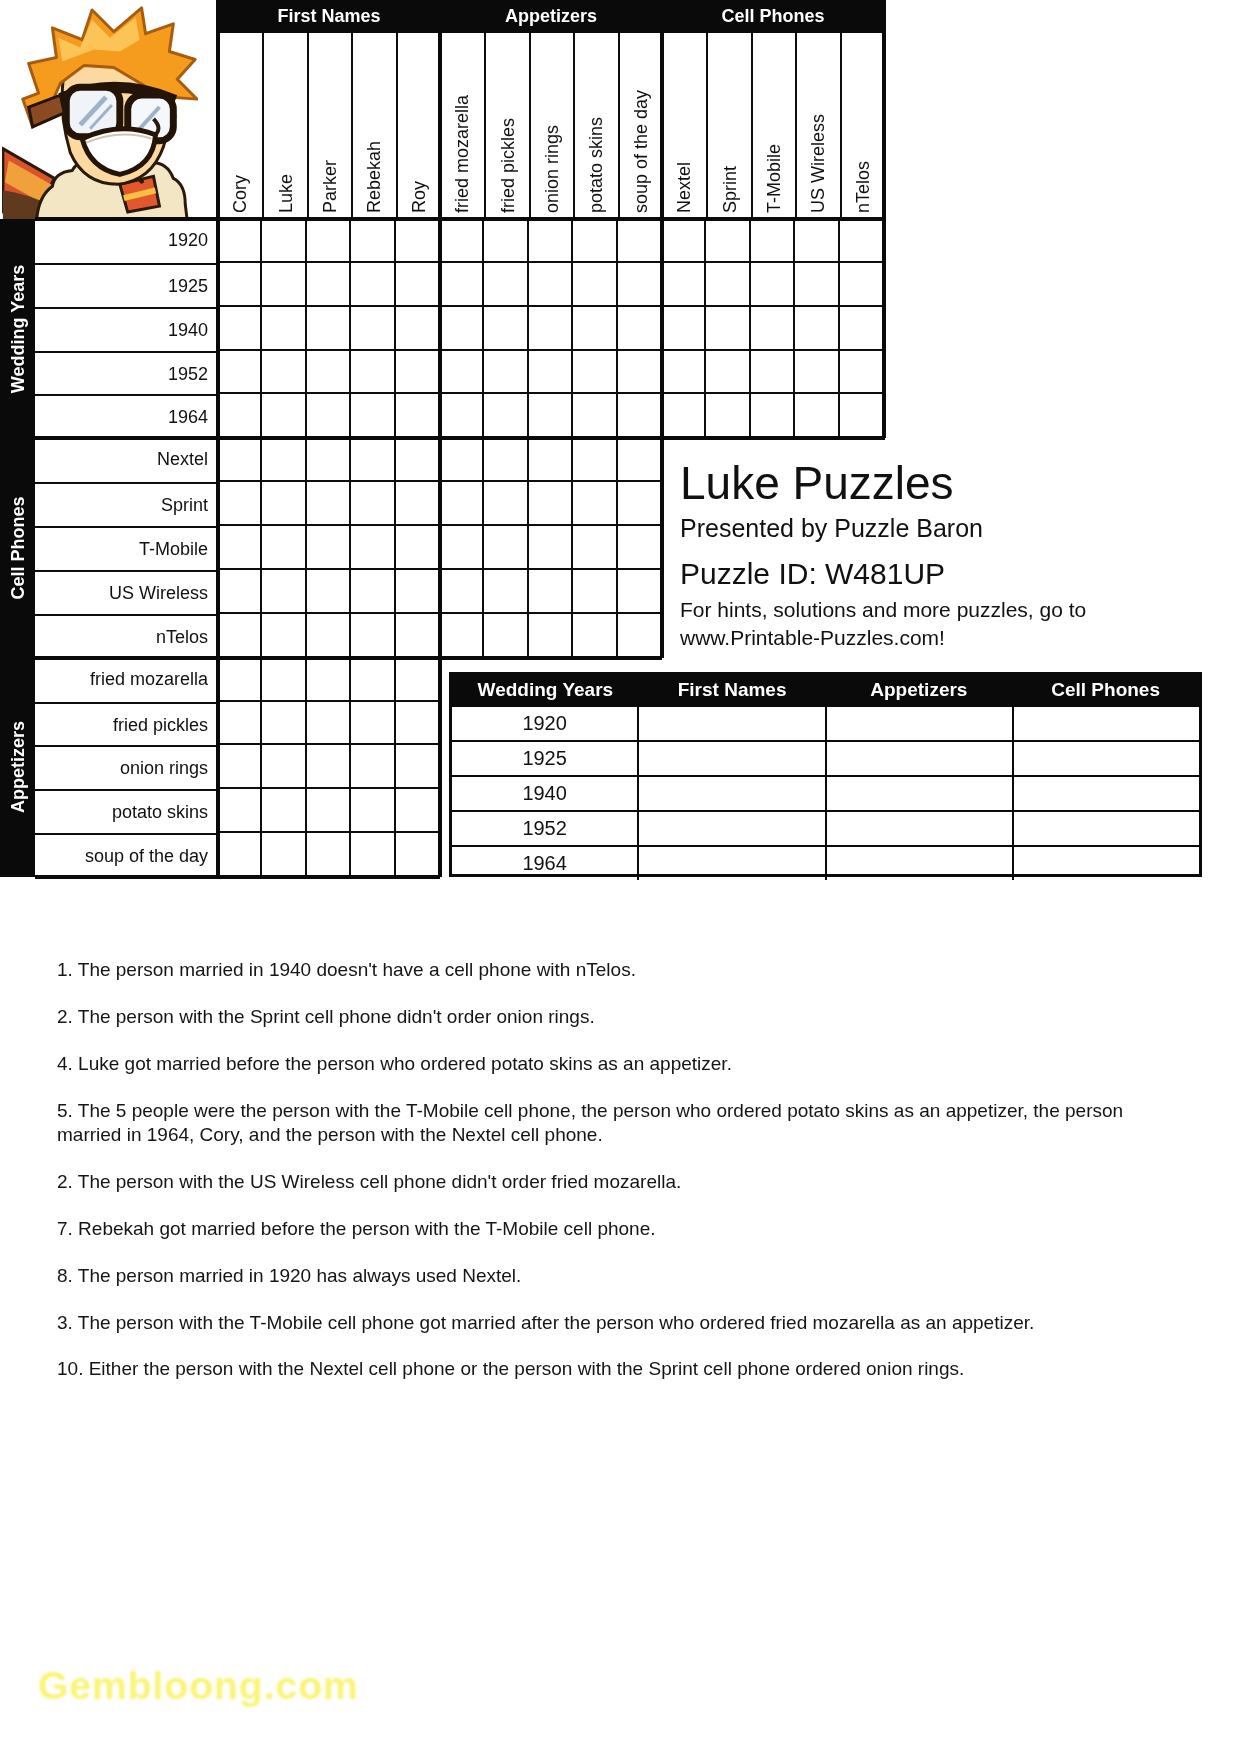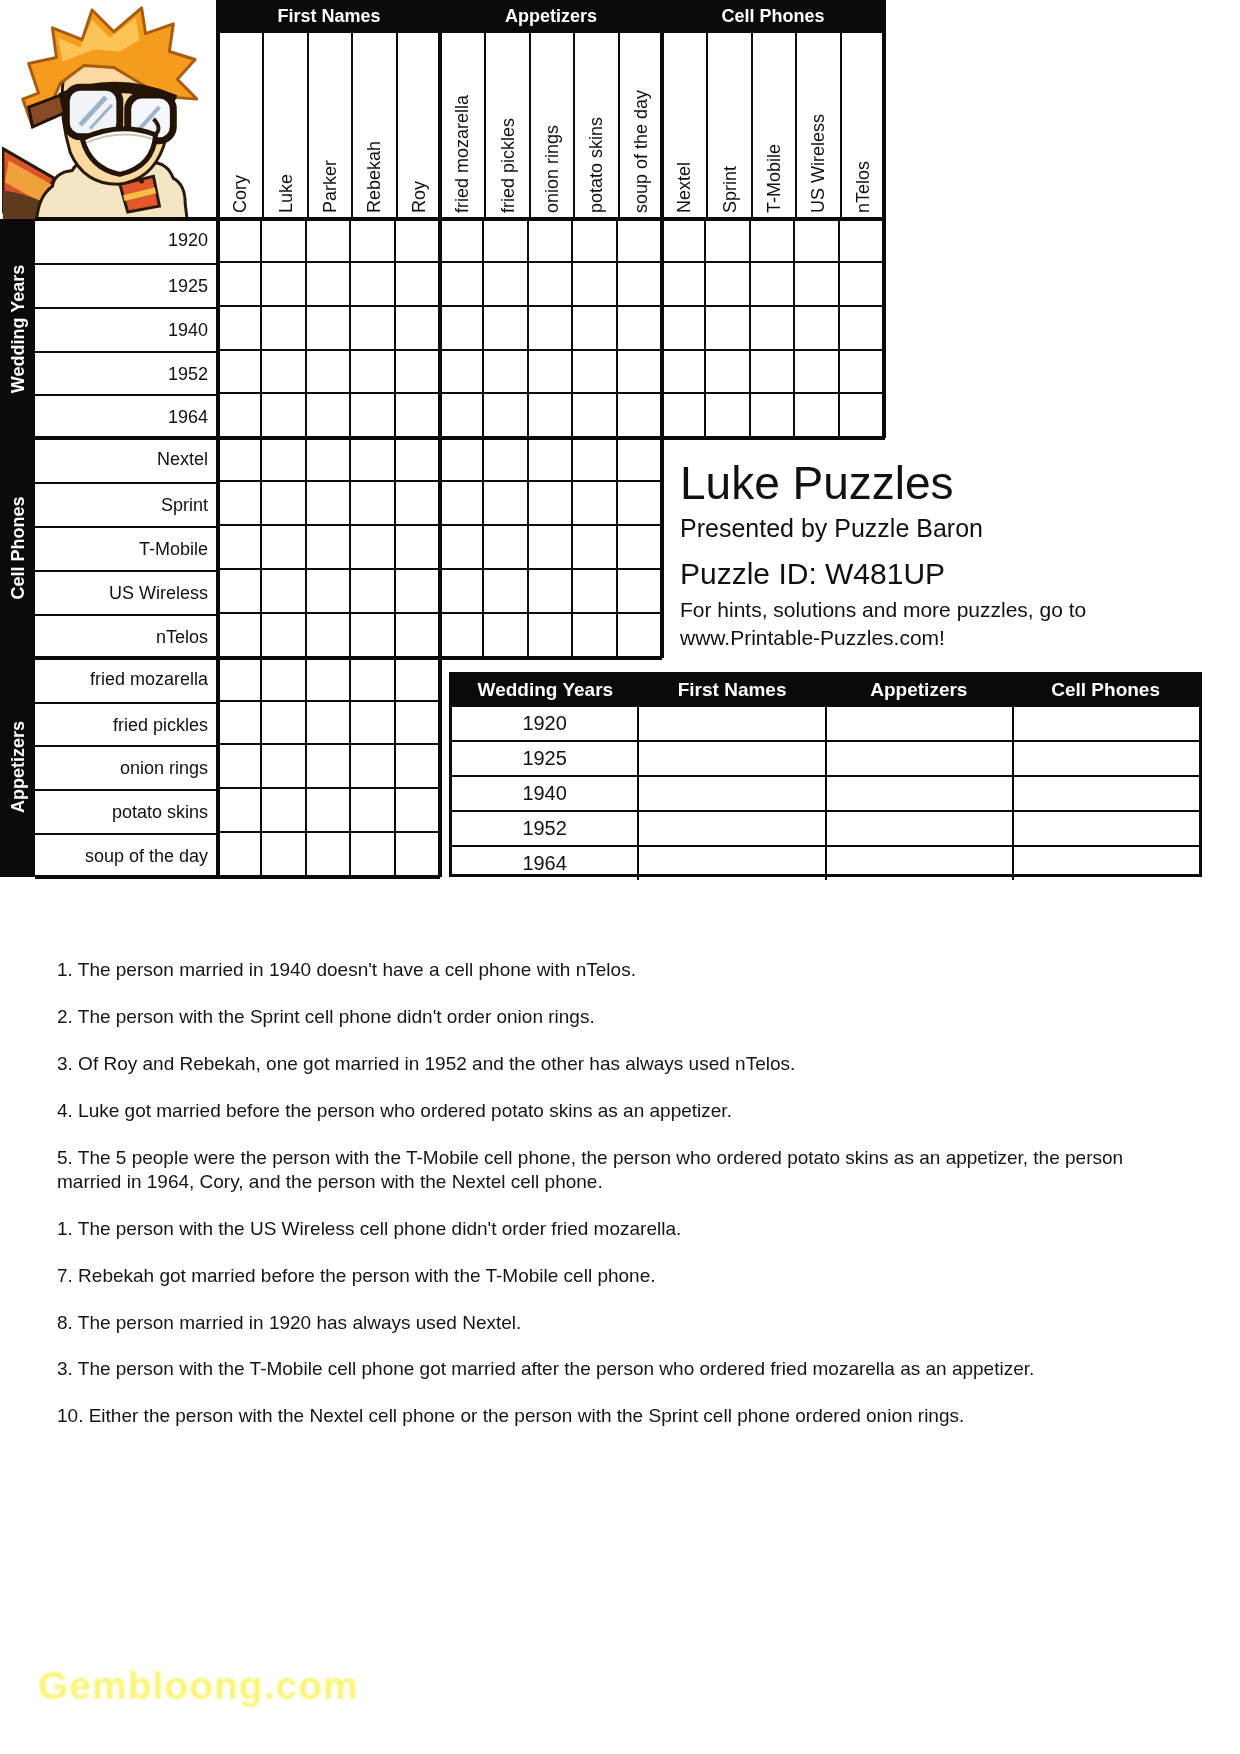--- a/index.html
+++ b/index.html
@@ -371,24 +371,23 @@
         <div class="bcell">1964</div>
         <div class="bcell"></div>
         <div class="bcell"></div>
         <div class="bcell"></div>
       </div>
     </div>
 
   <div class="clues" id="cluesRoot">
       <div class="clue">1. The person married in 1940 doesn't have a cell phone with nTelos.</div>
       <div class="clue">2. The person with the Sprint cell phone didn't order onion rings.</div>
-      <div class="clue">3. Of Roy and Rebekah, one got married in 1952 and the other has always used nTelos.</div>
       <div class="clue">4. Luke got married before the person who ordered potato skins as an appetizer.</div>
       <div class="clue">5. The 5 people were  the person with the T-Mobile cell phone, the person who ordered potato skins as an appetizer, the person married in 1964, Cory,  and the person with the Nextel cell phone.</div>
-      <div class="clue">1. The person with the US Wireless cell phone didn't order fried mozarella.</div>
+      <div class="clue">2. The person with the US Wireless cell phone didn't order fried mozarella.</div>
       <div class="clue">7. Rebekah got married before the person with the T-Mobile cell phone.</div>
       <div class="clue">8. The person married in 1920 has always used Nextel.</div>
       <div class="clue">3. The person with the T-Mobile cell phone got married after the person who ordered fried mozarella as an appetizer.</div>
       <div class="clue">10. Either the person with the Nextel cell phone or the person with the Sprint cell phone ordered onion rings.</div>
     </div>
 
   <div class="watermark" id="watermark" style="color: rgb(250, 244, 120);">Gembloong.com</div>
 
 </div>
 

